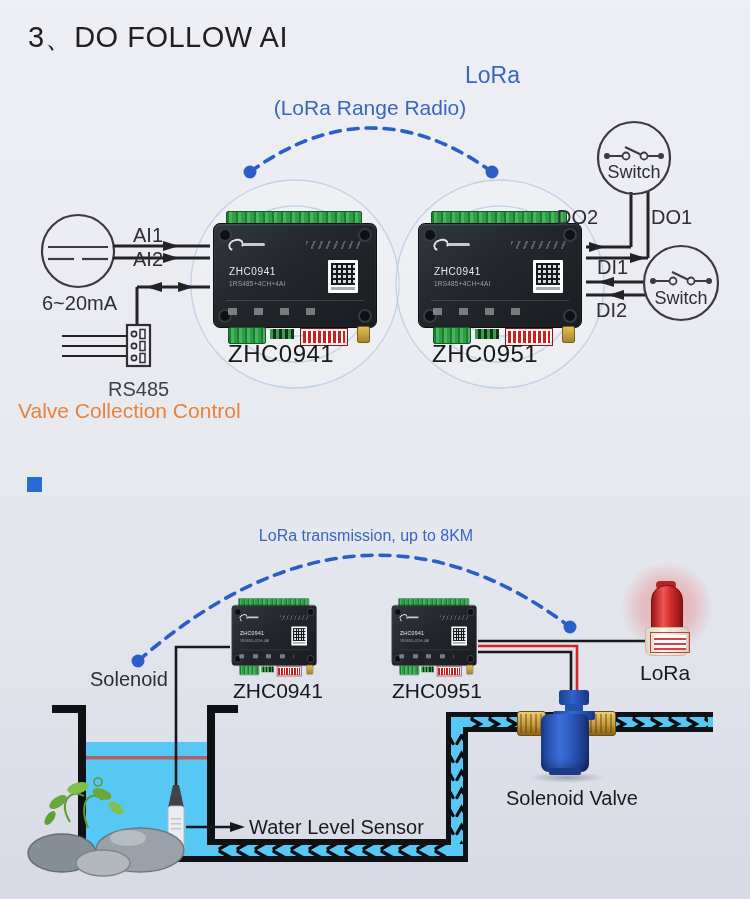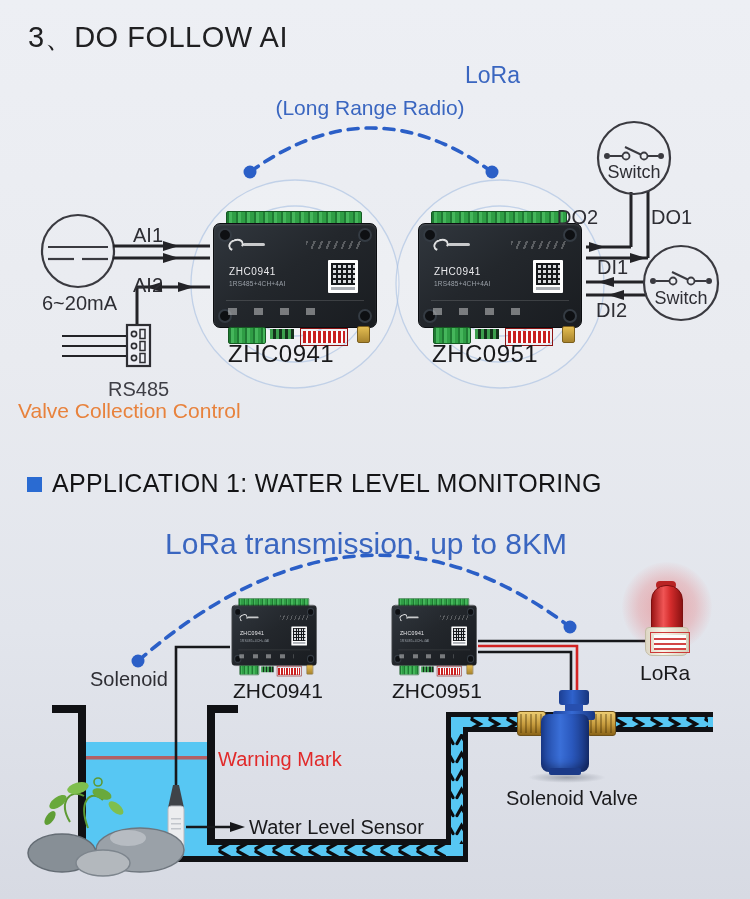--- a/index.html
+++ b/index.html
@@ -14,21 +14,21 @@
   .lbl-blue{color:#3a66c0;}
   .lbl-red{color:#e12a2a;}
   .lbl-orange{color:#e8823c;}
   .h1{position:absolute;left:28px;top:18px;font-size:29px;color:#202022;letter-spacing:.5px;}
   .lora-t{position:absolute;left:220px;top:62px;width:300px;text-align:right;font-size:23px;}
   .lora-s{position:absolute;left:170px;top:96px;width:400px;text-align:center;font-size:21px;}
   .caption{position:absolute;font-size:24px;color:#19191b;letter-spacing:.5px;white-space:nowrap;}
   .caption-sm{position:absolute;font-size:21px;color:#19191b;white-space:nowrap;}
   .app-bullet{position:absolute;left:27px;top:477px;width:15px;height:15px;background:#2a6bd2;}
   .app-title{position:absolute;left:52px;top:469px;font-size:25px;color:#141416;letter-spacing:.3px;}
-  .app-sub{position:absolute;left:116px;top:527px;width:500px;text-align:center;font-size:30px;}
+  .app-sub{position:absolute;left:116px;top:527px;width:500px;text-align:center;font-size:16px;}
   .sw-lbl{position:absolute;font-size:18px;color:#2e2e34;text-align:center;width:80px;}
 
   
   .device{position:absolute;width:170px;height:132px;}
   .device.small{transform:scale(.52,.58);transform-origin:0 0;}
   .dv-term{position:absolute;left:16px;top:0;width:134px;height:15px;border:1px solid #155a22;border-radius:2px;
     background:repeating-linear-gradient(90deg,#1f7a33 0 2px,#45b65b 2px 5px,#2f9e45 5px 9px);}
   .dv-body{position:absolute;left:3px;top:12px;width:162px;height:103px;border:1px solid #0c0e11;border-radius:7px;
     background:linear-gradient(145deg,#31373e 0%,#23272c 45%,#191c20 100%);
     box-shadow:inset 0 1px 2px rgba(255,255,255,.14);}
@@ -86,21 +86,21 @@
 
   
 </style>
 </head>
 <body>
 
 <div class="canvas">
 
   <div class="h1">3、DO FOLLOW AI</div>
   <div class="lora-t lbl-blue">LoRa</div>
-  <div class="lora-s lbl-blue">(Long Range Radio)</div>
+  <div class="lora-s lbl-blue">(LoRa Range Radio)</div>
 
   <svg width="750" height="460" style="top:0">
 
     <g>
       <circle cx="295" cy="284" r="104" fill="rgba(255,255,255,0.16)" stroke="rgba(165,190,225,0.6)" stroke-width="1.3"></circle>
       <circle cx="295" cy="284" r="78" fill="rgba(255,255,255,0.16)" stroke="rgba(165,190,225,0.6)" stroke-width="1.3"></circle>
       <circle cx="295" cy="284" r="52" fill="rgba(255,255,255,0.16)" stroke="rgba(165,190,225,0.6)" stroke-width="1.3"></circle>
       <circle cx="500" cy="284" r="104" fill="rgba(255,255,255,0.16)" stroke="rgba(165,190,225,0.6)" stroke-width="1.3"></circle>
       <circle cx="500" cy="284" r="78" fill="rgba(255,255,255,0.16)" stroke="rgba(165,190,225,0.6)" stroke-width="1.3"></circle>
       <circle cx="500" cy="284" r="52" fill="rgba(255,255,255,0.16)" stroke="rgba(165,190,225,0.6)" stroke-width="1.3"></circle>
@@ -224,35 +224,34 @@
     </div>
     <div class="dv-bottom">
       <div class="dv-term-b"></div>
       <div class="dv-pins"></div>
       <div class="dv-dip"></div>
       <div class="dv-ant"></div>
     </div>
   </div>
 
   <div class="lbl" style="left:133px;top:224px">AI1</div>
-  <div class="lbl" style="left:133px;top:274px">AI2</div>
+  <div class="lbl" style="left:133px;top:248px">AI2</div>
   <div class="lbl" style="left:42px;top:292px">6~20mA</div>
   <div class="lbl" style="left:108px;top:378px;color:#3f3f46">RS485</div>
   <div class="lbl lbl-orange" style="left:18px;top:399px;font-size:21px">Valve Collection Control</div>
   <div class="caption" style="left:228px;top:340px">ZHC0941</div>
   <div class="caption" style="left:432px;top:340px">ZHC0951</div>
   <div class="sw-lbl" style="left:594px;top:162px">Switch</div>
   <div class="sw-lbl" style="left:641px;top:288px">Switch</div>
   <div class="lbl" style="left:557px;top:206px">DO2</div>
   <div class="lbl" style="left:651px;top:206px">DO1</div>
   <div class="lbl" style="left:597px;top:256px">DI1</div>
   <div class="lbl" style="left:596px;top:299px">DI2</div>
 
   <div class="app-bullet"></div>
-  <div class="app-title">APPLICATION 1: WATER LEVEL MONITORING</div>
   <div class="app-sub lbl-blue">LoRa transmission, up to 8KM</div>
 
   <svg width="750" height="349" style="top:550px">
     <defs>
       <pattern id="chevR" width="18" height="12" patternUnits="userSpaceOnUse">
         <path d="M4,1.5 L12,6 L4,10.5" fill="none" stroke="#0c0c0e" stroke-width="3.4" stroke-linecap="round"></path>
       </pattern>
       <pattern id="chevU" width="13" height="18" patternUnits="userSpaceOnUse">
         <path d="M2,13.5 L6.5,5.5 L11,13.5" fill="none" stroke="#0c0c0e" stroke-width="3.2" stroke-linecap="round"></path>
       </pattern>
@@ -391,18 +390,17 @@
 
   <div class="vv alarm-glow"></div>
   <div class="vv alarm-cap"></div>
   <div class="vv alarm-dome"></div>
   <div class="vv alarm-base"></div>
   <div class="vv alarm-sticker"></div>
 
   <div class="lbl" style="left:90px;top:668px">Solenoid</div>
   <div class="caption-sm" style="left:233px;top:679px">ZHC0941</div>
   <div class="caption-sm" style="left:392px;top:679px">ZHC0951</div>
-  <div class="lbl lbl-red" style="left:218px;top:748px">Warning Mark</div>
   <div class="lbl lbl-dark" style="left:506px;top:787px">Solenoid Valve</div>
   <div class="lbl lbl-dark" style="left:249px;top:816px">Water Level Sensor</div>
   <div class="lbl lbl-dark" style="left:640px;top:661px;font-size:21px">LoRa</div>
 
 </div>
 
 </body></html>

